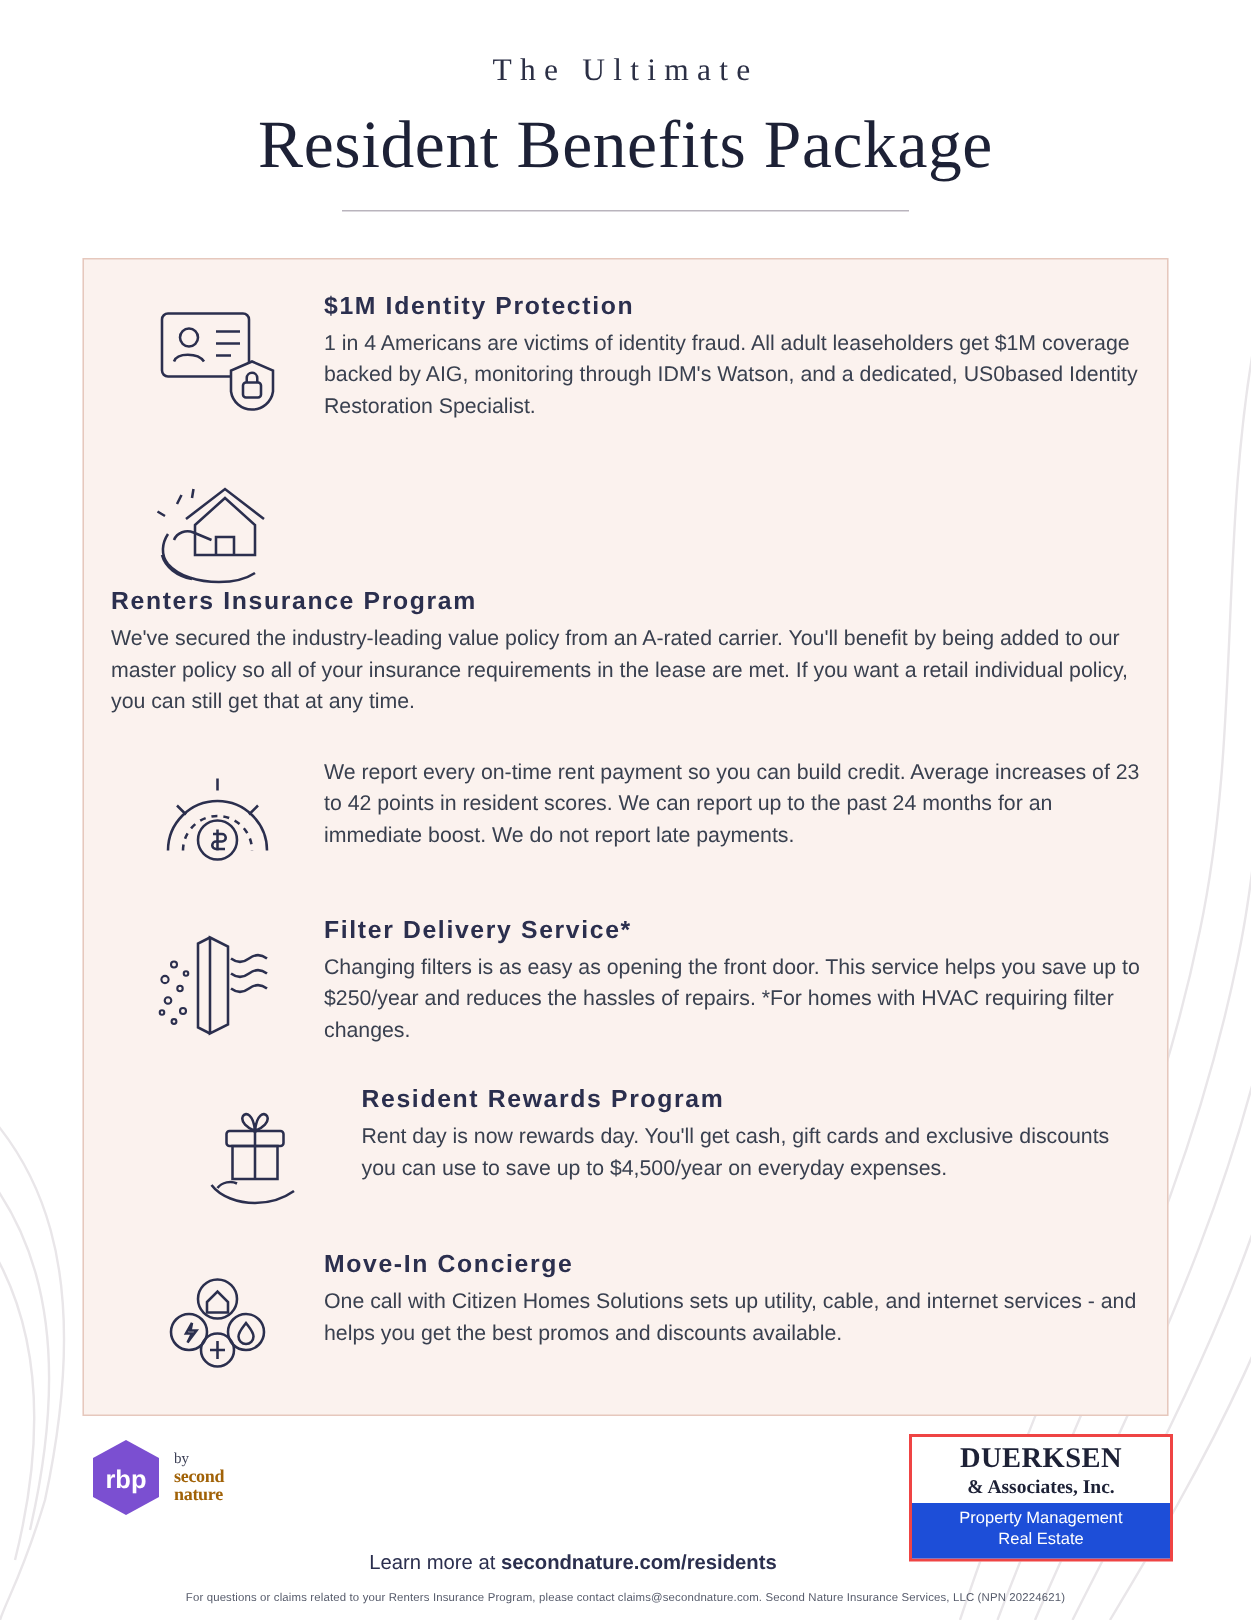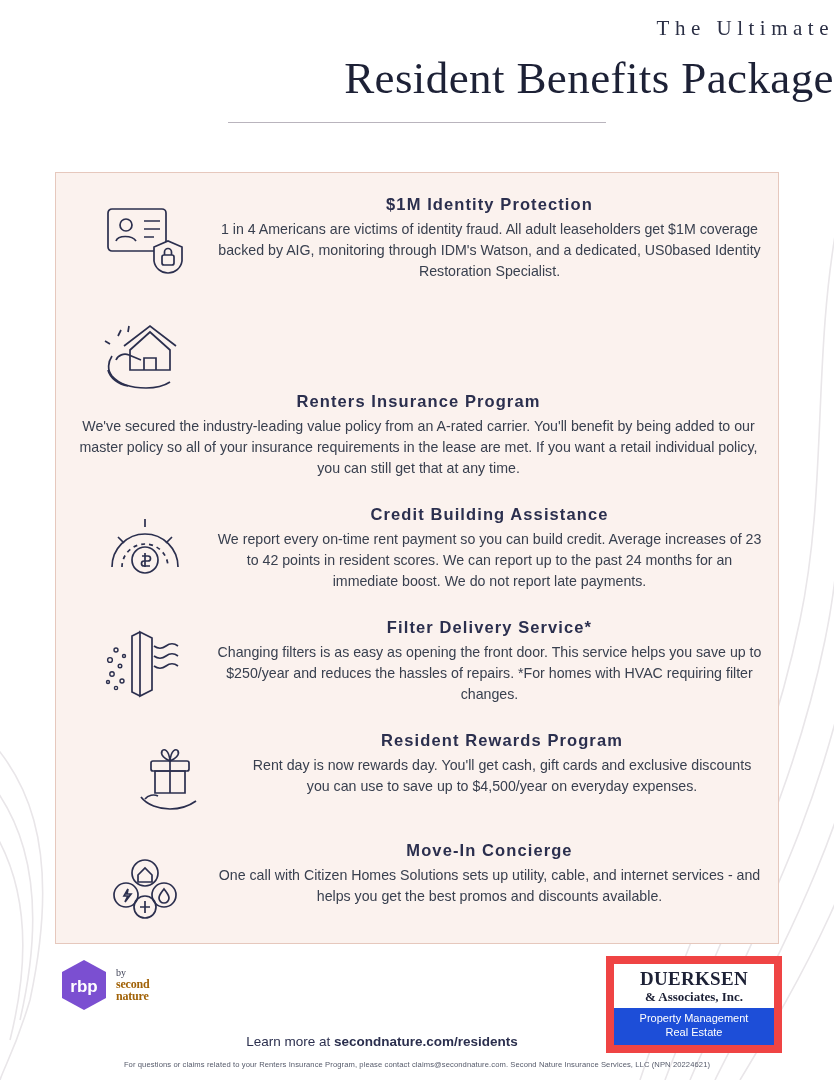--- a/index.html
+++ b/index.html
@@ -22,22 +22,22 @@
     top: 0; left: 0;
     width: 834px; height: 1080px;
     pointer-events: none;
     z-index: 0;
   }
 
   
   .header {
     position: relative;
     z-index: 2;
-    padding-top: 16px;
-    text-align: right;
+    padding-top: 34px;
+    text-align: center;
   }
   .kicker {
     font-family: "Liberation Serif", serif;
     font-size: 21px;
     letter-spacing: 5.5px;
     color: #2b2f45;
     font-weight: 400;
   }
   .title {
     font-family: "Liberation Serif", serif;
@@ -62,21 +62,20 @@
     width: 724px;
     height: 772px;
     background: #fbf2ee;
     border: 1px solid #e6c8bd;
     z-index: 2;
   }
   .benefit {
     display: flex;
     align-items: flex-start;
     padding: 0 7px 0 18px;
-    text-align: center;
   }
   .benefit-icon {
     width: 142px;
     min-width: 142px;
     display: flex;
     justify-content: center;
     padding-top: 8px;
   }
   .benefit-body {
     flex: 1;
@@ -132,21 +131,21 @@
     color: #a16207;
     font-weight: bold;
     letter-spacing: -0.2px;
     display: block;
   }
 
   .duerksen {
     position: absolute;
     right: 52px; top: 12px;
     width: 176px;
-    border: 8px solid #ef4444;
+    border: 2px solid #ef4444;
     background: #ffffff;
     text-align: center;
   }
   .d-top {
     padding: 5px 4px 4px 4px;
   }
   .d-name {
     font-family: "Liberation Serif", serif;
     font-size: 19px;
     font-weight: bold;
@@ -259,21 +258,20 @@
       <div class="benefit-icon">
         <svg class="icon-svg" width="86" height="72" viewBox="0 0 86 72" fill="none" stroke="#2b2f4e" stroke-width="1.7">
           <path d="M10 54a33 33 0 1 1 66 0"></path>
           <path d="M20 54a23 23 0 1 1 46 0" stroke-dasharray="4 4"></path>
           <circle cx="43" cy="47" r="13"></circle>
           <path d="M43 40v14M40 43h6a2.5 2.5 0 0 1 0 5h-4a2.5 2.5 0 0 0 0 5h6"></path>
           <path d="M22 30l-6-6M64 30l6-6M43 14V6"></path>
         </svg>
       </div>
       <div class="benefit-body">
-        <p class="benefit-title">Credit Building Assistance</p>
         <p class="benefit-desc">We report every on-time rent payment so you can build credit. Average increases of 23 to 42 points in resident scores. We can report up to the past 24 months for an immediate boost. We do not report late payments.</p>
       </div>
     </div>
 
     <div class="benefit" style="margin-top:26px;">
       <div class="benefit-icon">
         <svg class="icon-svg" width="86" height="76" viewBox="0 0 86 76" fill="none" stroke="#2b2f4e" stroke-width="1.7">
           <path d="M38 6 L50 12 V64 L38 70 Z"></path>
           <path d="M38 6 L30 10 V66 L38 70"></path>
           <path d="M52 20c4 3 8 3 12 0s8-3 12 0"></path>

